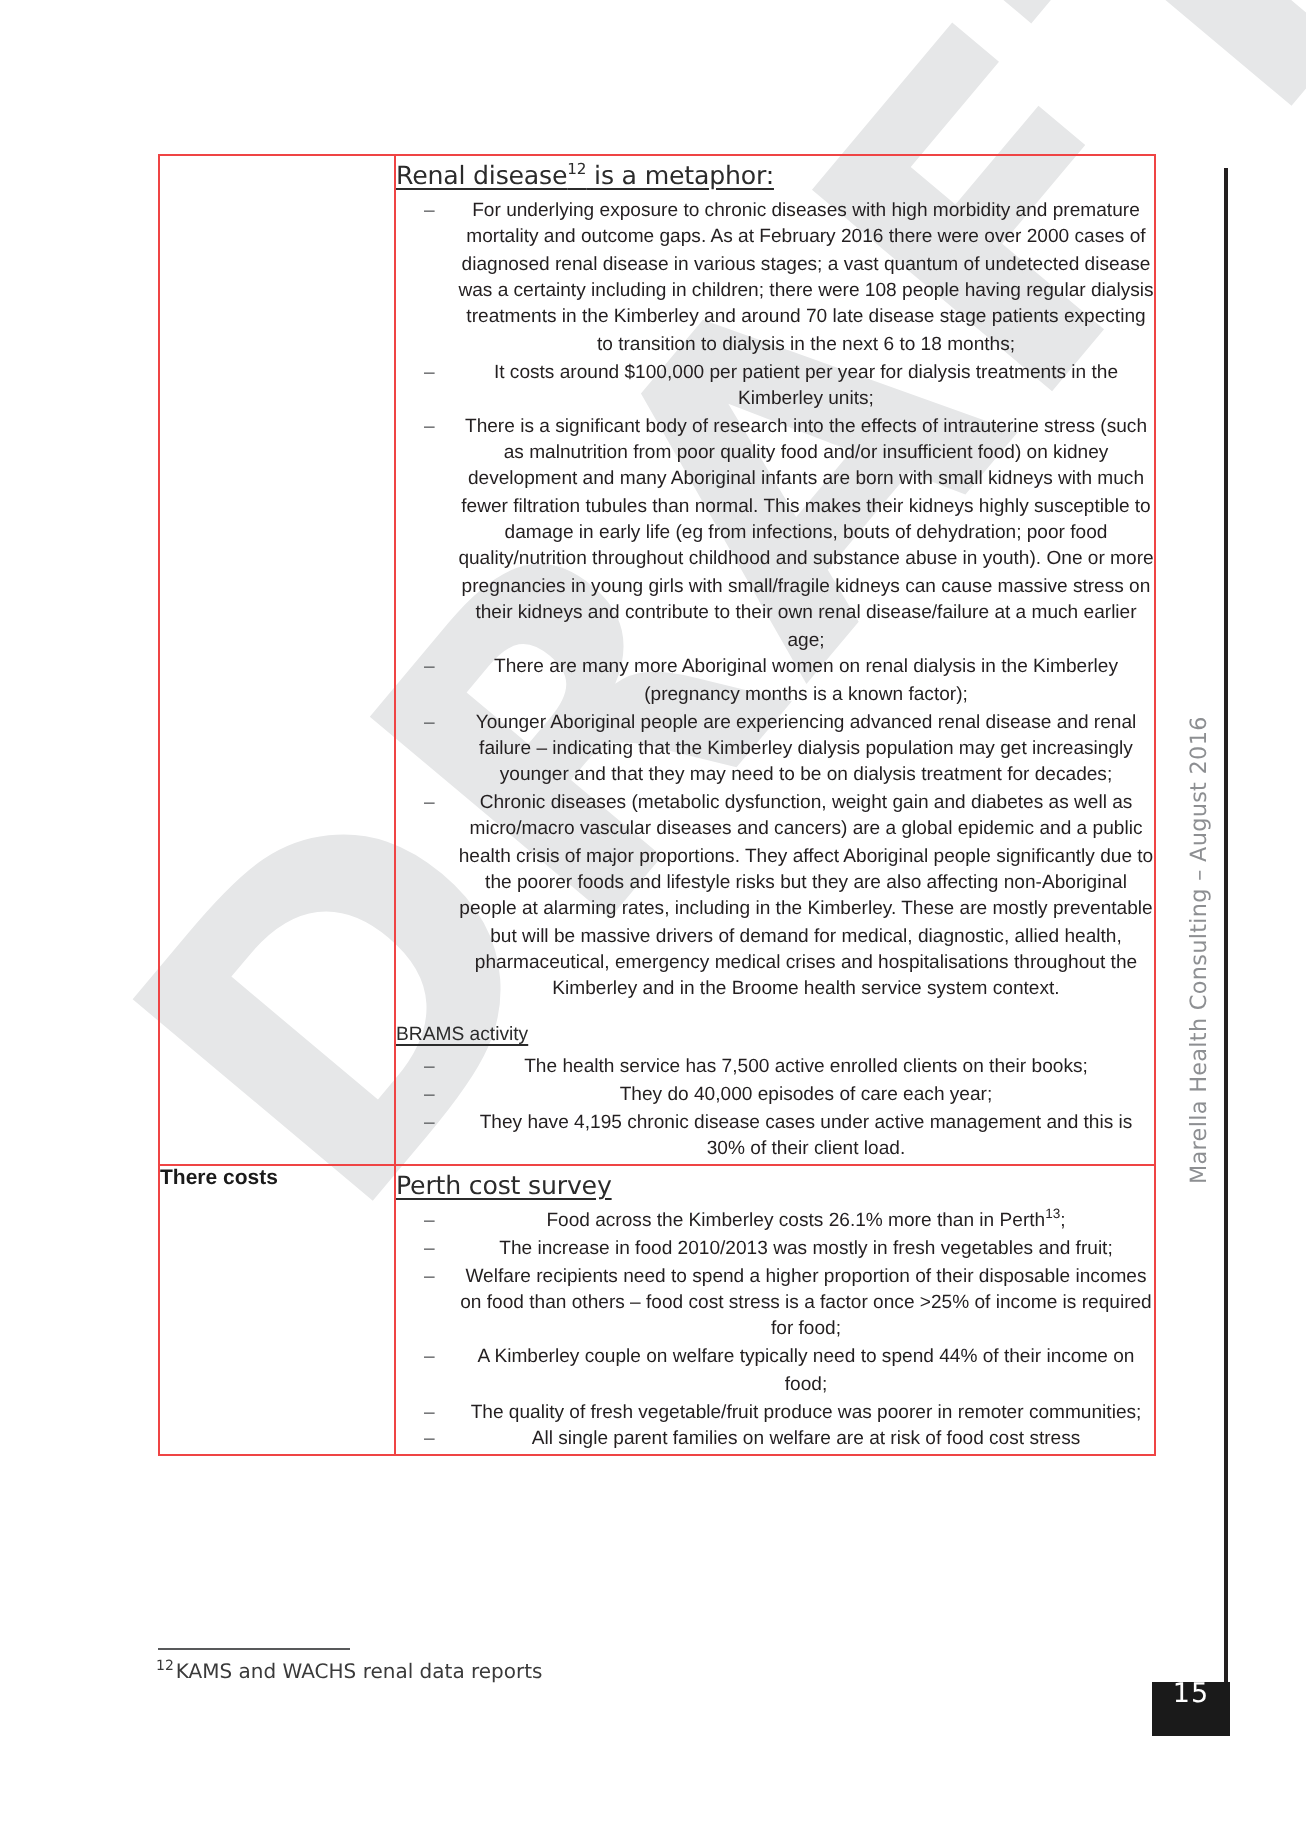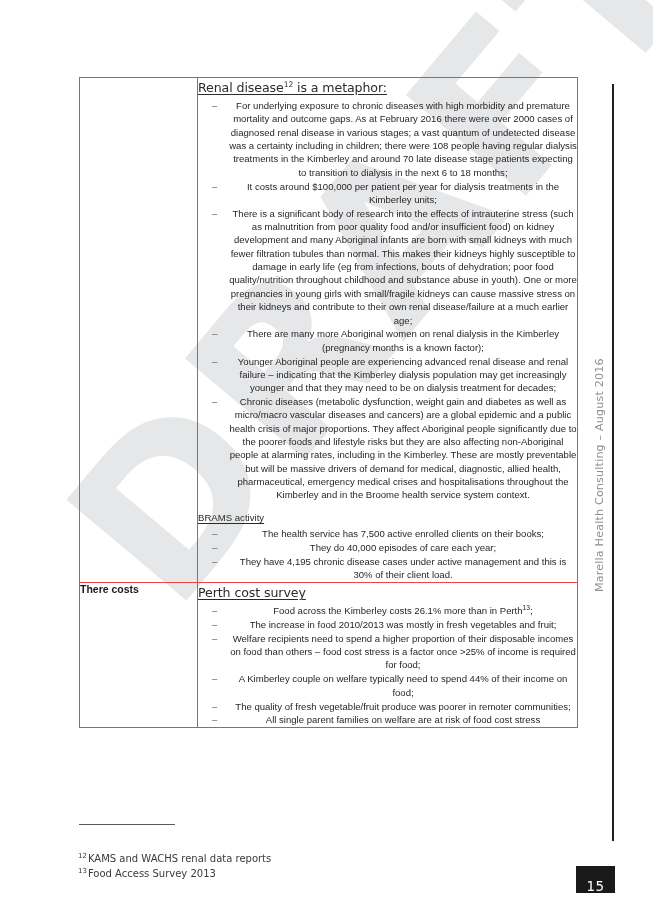--- a/index.html
+++ b/index.html
@@ -147,21 +147,20 @@
   #footnotes {
     position: absolute;
     left: 78px;
     top: 829px;
     width: 460px;
     z-index: 3;
     font-family: "DejaVu Sans", sans-serif;
     font-size: 10px;
     color: #3a3a3a;
     line-height: 15px;
-    margin-top: 22px;
   }
   #footnotes .fn-line sup {
     font-size: 7px;
     vertical-align: super;
     line-height: 0;
     margin-right: 1px;
   }
 
   
   #sidebar-rule {
@@ -190,23 +189,22 @@
   }
   #page-number-block {
     position: absolute;
     left: 576px;
     top: 841px;
     width: 39px;
     height: 27px;
     background: #1a1a1a;
     z-index: 4;
     display: flex;
-    align-items: flex-end;
+    align-items: flex-start;
     justify-content: center;
-    margin-top: 25px;
   }
   #page-number-block .pgnum {
     font-family: "DejaVu Sans", sans-serif;
     font-size: 13.5px;
     color: #ffffff;
     letter-spacing: 0.5px;
     line-height: 1;
   }
 </style>
 </head>
@@ -265,21 +263,20 @@
 
         </td>
       </tr>
     </tbody>
   </table>
 
   <div id="footnote-rule"></div>
 
   <div id="footnotes">
     <div class="fn-line"><sup>12</sup><span>KAMS and WACHS renal data reports</span></div>
-    <div class="fn-line"><sup>13</sup><span>Food Access Survey 2013</span></div>
   </div>
 
   <div id="sidebar-rule"></div>
 
   <div id="sidebar-text">Marella Health Consulting – August 2016</div>
 
   <div id="page-number-block">
     <span class="pgnum">15</span>
   </div>
 

